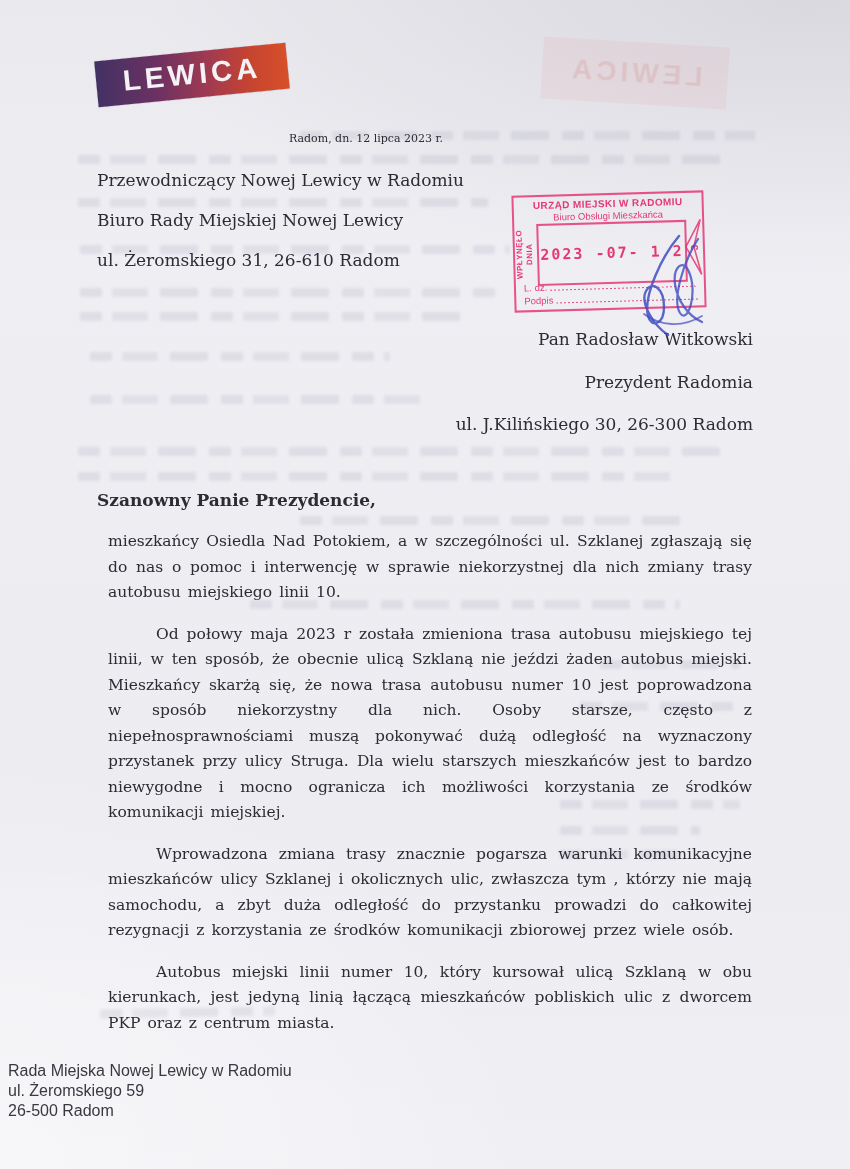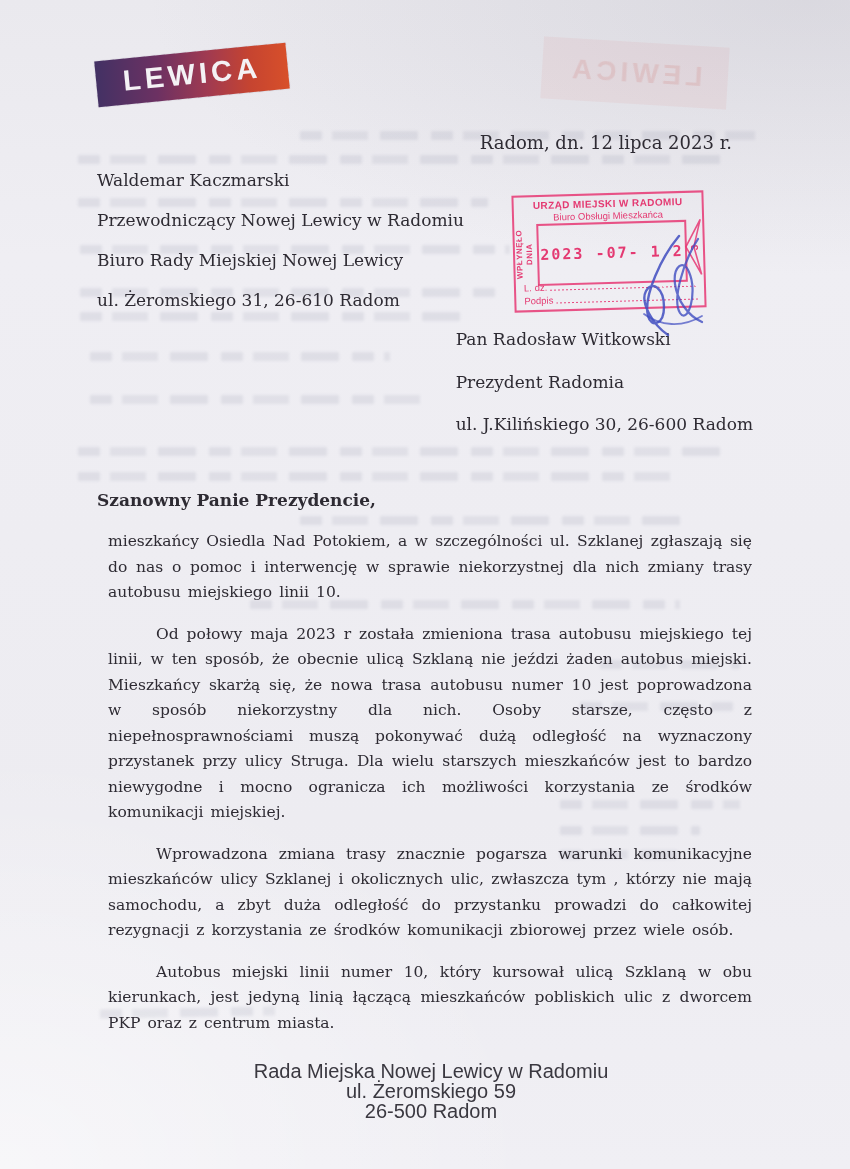--- a/index.html
+++ b/index.html
@@ -35,23 +35,23 @@
   }
   
   .ghost{
     position:absolute;height:9px;opacity:.16;filter:blur(1.4px);
     background:repeating-linear-gradient(90deg,
       rgba(95,100,130,.7) 0 22px, rgba(0,0,0,0) 22px 32px,
       rgba(95,100,130,.6) 32px 68px, rgba(0,0,0,0) 68px 80px,
       rgba(95,100,130,.7) 80px 118px, rgba(0,0,0,0) 118px 131px);
   }
   
-  .date-line{position:absolute;top:132px;left:0;right:118px;text-align:right;font-size:18px;}
+  .date-line{position:absolute;top:132px;left:0;right:118px;text-align:center;font-size:11px;}
   .sender{position:absolute;left:97px;top:160px;font-size:17px;line-height:40px;}
-  .recipient{position:absolute;right:97px;top:318px;font-size:17px;line-height:42.5px;}
+  .recipient{position:absolute;right:97px;top:318px;font-size:17px;line-height:42.5px;text-align:right;}
   
   .stamp{
     position:absolute;left:513px;top:193px;width:192px;height:117px;
     transform:rotate(-1.6deg);border:2.5px solid rgba(230,55,115,.85);
     color:#e43a72;box-sizing:border-box;
     font-family:"Liberation Sans",sans-serif;
   }
   .stamp-org{margin-top:3px;text-align:center;font-size:10px;font-weight:bold;letter-spacing:.4px;white-space:nowrap;}
   .stamp-dept{text-align:center;font-size:9.5px;margin-top:1px;white-space:nowrap;}
   .stamp-datebox{
@@ -78,22 +78,22 @@
   .dots{flex:1;height:1.5px;align-self:flex-end;margin-bottom:2px;
     background:repeating-linear-gradient(90deg,rgba(230,55,115,.9) 0 1.5px,rgba(0,0,0,0) 1.5px 4px);}
   .signature{position:absolute;left:622px;top:230px;z-index:5;}
   
   .salutation{position:absolute;left:97px;top:490px;font-size:17px;font-weight:bold;}
   .body-text{position:absolute;left:97px;top:529px;width:655px;font-size:15.5px;line-height:25.5px;}
   .body-text p{margin:0 0 16px 11px;text-align:justify;word-spacing:.14em;}
   .body-text p.indent{text-indent:48px;}
   
   .footer{
-    position:absolute;left:17px;top:1061px;width:828px;text-align:center;
-    font-family:"Liberation Sans",sans-serif;font-size:20px;line-height:20px;color:#3a3840;
+    position:absolute;left:8px;top:1061px;width:828px;text-align:left;
+    font-family:"Liberation Sans",sans-serif;font-size:16px;line-height:20px;color:#3a3840;
   }
 </style>
 </head>
 <body>
 
 <div class="page">
 
   <div class="ghost" style="left:300px;top:131px;width:455px"></div>
   <div class="ghost" style="left:78px;top:155px;width:655px"></div>
   <div class="ghost" style="left:78px;top:198px;width:410px"></div>
@@ -117,21 +117,20 @@
     <span>LEWICA</span>
   </div>
 
   <div class="logo">
     <span>LEWICA</span>
   </div>
 
   <div class="date-line">Radom, dn. 12  lipca 2023 r.</div>
 
   <div class="sender">
-    <div>Waldemar Kaczmarski</div>
     <div>Przewodniczący Nowej Lewicy w Radomiu</div>
     <div>Biuro Rady Miejskiej Nowej Lewicy</div>
     <div>ul. Żeromskiego 31, 26-610 Radom</div>
   </div>
 
   <div class="stamp">
     <div class="stamp-org">URZĄD MIEJSKI W RADOMIU</div>
     <div class="stamp-dept">Biuro Obsługi Mieszkańca</div>
     <div class="stamp-received">WPŁYNĘŁO DNIA</div>
     <div class="stamp-datebox">
@@ -153,21 +152,21 @@
 
   <svg class="signature" width="95" height="112" viewBox="0 0 95 112">
     <path d="M57,6 C40,26 21,66 26,86 C29,98 42,95 42,77 C42,58 30,50 24,61 C18,72 30,94 46,105" fill="none" stroke="#3f4cc0" stroke-width="2.4" stroke-linecap="round" opacity=".85"></path>
     <path d="M76,9 C61,32 50,70 58,83 C66,95 76,62 67,42 C61,28 51,37 53,54 C55,70 66,86 80,92" fill="none" stroke="#3f4cc0" stroke-width="2.2" stroke-linecap="round" opacity=".8"></path>
     <path d="M22,84 C38,96 60,98 80,86" fill="none" stroke="#3f4cc0" stroke-width="1.8" stroke-linecap="round" opacity=".7"></path>
   </svg>
 
   <div class="recipient">
     <div>Pan Radosław Witkowski</div>
     <div>Prezydent Radomia</div>
-    <div>ul. J.Kilińskiego  30, 26-600 Radom</div>
+    <div>ul. J.Kilińskiego  30, 26-300 Radom</div>
   </div>
 
   <div class="salutation">Szanowny Panie Prezydencie,</div>
 
   <div class="body-text">
     <p>mieszkańcy Osiedla Nad Potokiem, a w szczególności ul. Szklanej zgłaszają się do nas o pomoc i interwencję w sprawie niekorzystnej dla nich zmiany trasy autobusu miejskiego linii 10.</p>
     <p class="indent">Od połowy maja 2023 r została zmieniona trasa autobusu miejskiego tej linii, w ten sposób, że obecnie ulicą Szklaną nie jeździ żaden autobus miejski. Mieszkańcy skarżą się, że nowa trasa autobusu numer 10 jest poprowadzona w sposób niekorzystny dla nich. Osoby starsze, często z niepełnosprawnościami muszą pokonywać dużą odległość na wyznaczony przystanek przy ulicy Struga. Dla wielu starszych mieszkańców jest to bardzo niewygodne i mocno ogranicza ich możliwości korzystania ze środków komunikacji miejskiej.</p>
     <p class="indent">Wprowadzona zmiana trasy znacznie pogarsza warunki komunikacyjne mieszkańców ulicy Szklanej i okolicznych ulic, zwłaszcza tym , którzy nie mają samochodu, a zbyt duża odległość do przystanku prowadzi do całkowitej rezygnacji z korzystania ze środków komunikacji zbiorowej przez wiele osób.</p>
     <p class="indent">Autobus miejski linii numer 10, który kursował ulicą Szklaną w obu kierunkach, jest jedyną linią łączącą mieszkańców pobliskich ulic z dworcem PKP oraz z  centrum miasta.</p>
   </div>

